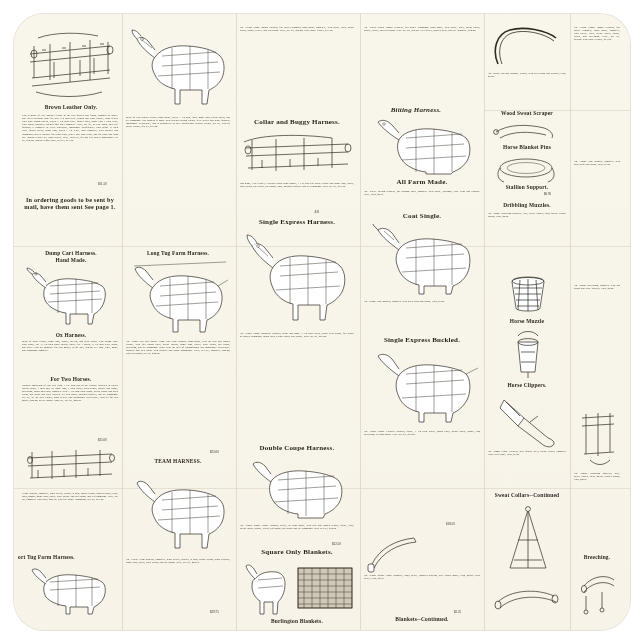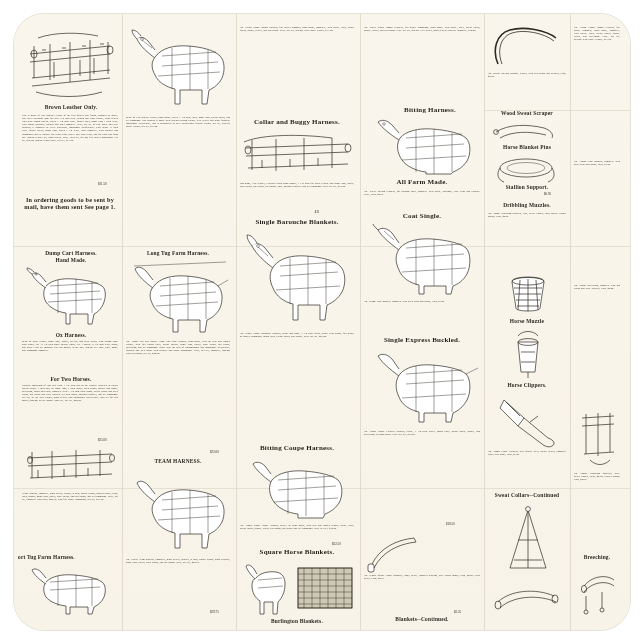--- a/index.html
+++ b/index.html
@@ -244,60 +244,60 @@
             <ellipse cx="6" cy="18" rx="3" ry="4"></ellipse>
             <ellipse cx="106" cy="16" rx="3" ry="4"></ellipse>
             <path d="M20 28 L20 36"></path>
               <path d="M48 27 L48 35"></path>
             <path d="M76 26 L76 34"></path>
             <path d="M2 10 C20 2 60 2 90 6"></path>
           </g>
         </svg>
       </div>
       <div class="txt" style="left:226px;top:168px;width:114px;height:32px;">Big hame, Fair leather, extended stock hand hames, 1 1/4 inch full nickel collar and hame tugs, traces, back straps, hip straps, breeching, lines, polished buckles and all trimmings. Price per set, $15.50.</div>
-      <div class="hd" style="left:226px;top:204px;width:114px;">Single Barouche Blankets.</div>
+      <div class="hd" style="left:226px;top:204px;width:114px;">Single Express Harness.</div>
       <div class="fig" style="left:228px;top:218px;width:112px;height:96px;">
         <svg viewBox="0 0 112 96">
           <g class="engf">
             <path d="M32 34 C38 26 50 23 64 24 C78 25 92 28 98 34 C104 40 104 52 100 60 C96 67 90 71 85 73 L83 88 L78 88 L78 73 L56 73 L56 88 L51 88 L51 72 C42 70 34 64 31 56 C27 48 27 40 32 34 Z"></path>
             <path d="M31 36 C23 30 14 22 10 14 C13 10 18 11 23 16 L31 26"></path>
             <path d="M10 14 C7 10 5 7 5 3 C9 3 12 6 15 11"></path>
           </g>
           <g class="eng thin">
             <path d="M38 34 L94 30"></path>
               <path d="M38 44 L96 40"></path>
             <path d="M48 26 L48 72"></path>
               <path d="M66 24 L66 73"></path>
             <path d="M84 28 L84 72"></path>
             <path d="M34 58 L98 54"></path>
             <path d="M16 15 L26 24"></path>
             <circle cx="16" cy="14" r="1.4"></circle>
           </g>
         </svg>
       </div>
       <div class="txt" style="left:226px;top:318px;width:114px;height:110px;">No. 37905. Single Barouche Harness, collar and hame, 1 1/4 inch traces, bridle with blinds, full nickel or rubber trimmings, round lines, breast collar, and saddle, price per set, $21.00.</div>
-      <div class="hd" style="left:226px;top:430px;width:114px;">Bitting Coupe Harness.</div>
+      <div class="hd" style="left:226px;top:430px;width:114px;">Double Coupe Harness.</div>
       <div class="fig" style="left:228px;top:444px;width:112px;height:62px;">
         <svg viewBox="0 0 112 62">
           <g class="engf">
             <path d="M30 22 C36 15 48 12 62 13 C76 14 90 17 96 22 C101 27 101 38 97 45 C93 51 88 54 83 56 L81 60 L56 60 L56 56 C46 55 36 50 32 44 C27 37 26 28 30 22 Z"></path>
             <path d="M29 24 C22 19 14 12 11 6 C14 3 19 4 23 8 L29 16"></path>
           </g>
           <g class="eng thin">
             <path d="M36 22 L92 18"></path>
               <path d="M36 32 L94 28"></path>
             <path d="M46 14 L46 56"></path>
               <path d="M64 13 L64 58"></path>
             <path d="M82 17 L82 56"></path>
             <path d="M32 44 L96 40"></path>
           </g>
         </svg>
       </div>
       <div class="txt" style="left:226px;top:510px;width:114px;height:22px;">No. 37920. Single Coupe Harness, heavy, all hand made, with best oak tanned leather, bridle, lines, breast collar, saddle, traces, breeching, hip straps and all trimmings. Price per set, $32.50.</div>
-      <div class="hd" style="left:226px;top:534px;width:114px;">Square Horse Blankets.</div>
+      <div class="hd" style="left:226px;top:534px;width:114px;">Square Only Blankets.</div>
       <div class="fig" style="left:230px;top:548px;width:44px;height:54px;">
         <svg viewBox="0 0 44 54">
           <g class="engf">
             <path d="M12 16 C16 11 24 9 32 10 C38 11 41 15 41 22 C41 30 38 36 34 40 L33 52 L29 52 L29 40 L20 40 L20 52 L16 52 L16 39 C11 36 8 30 8 24 C8 20 9 17 12 16 Z"></path>
             <path d="M11 17 C7 13 3 8 2 4 C4 2 7 3 10 7 L13 12"></path>
           </g>
           <g class="eng thin">
               <path d="M14 18 L38 16"></path>
               <path d="M14 26 L39 24"></path>
             </g>
@@ -319,21 +319,21 @@
             <path d="M34 8 L34 48"></path>
               <path d="M42 8 L42 48"></path>
               <path d="M50 8 L50 48"></path>
           </g>
           <rect x="4" y="8" width="54" height="40" class="eng"></rect>
         </svg>
       </div>
       <div class="hd sm" style="left:226px;top:604px;width:114px;">Burlington Blankets.</div>
 
       <div class="txt" style="left:350px;top:12px;width:116px;height:78px;">No. 37870. Single Buggy Harness, full nickel trimmings, hand made, with bridle, lines, breast collar, saddle, traces, and breeching. Price per set, $12.50. Very heavy, hand sewed; each set complete, $14.00.</div>
-      <div class="hd" style="left:358px;top:92px;width:116px;">Bitting Harness.</div>
+      <div class="hd" style="left:344px;top:92px;width:116px;font-style:italic;">Bitting Harness.</div>
       <div class="fig" style="left:352px;top:104px;width:114px;height:58px;">
         <svg viewBox="0 0 114 58">
           <g class="engf">
             <path d="M34 20 C40 13 52 10 66 11 C80 12 94 15 100 20 C105 25 105 36 101 43 C97 49 92 52 87 54 L85 56 L60 56 L60 54 C50 53 40 48 36 42 C31 35 30 26 34 20 Z"></path>
             <path d="M33 22 C25 17 16 10 12 4 C16 1 21 2 26 7 L33 15"></path>
           </g>
           <g class="eng thin">
             <path d="M40 20 L96 16"></path>
               <path d="M40 30 L98 26"></path>
             <path d="M50 12 L50 54"></path>

